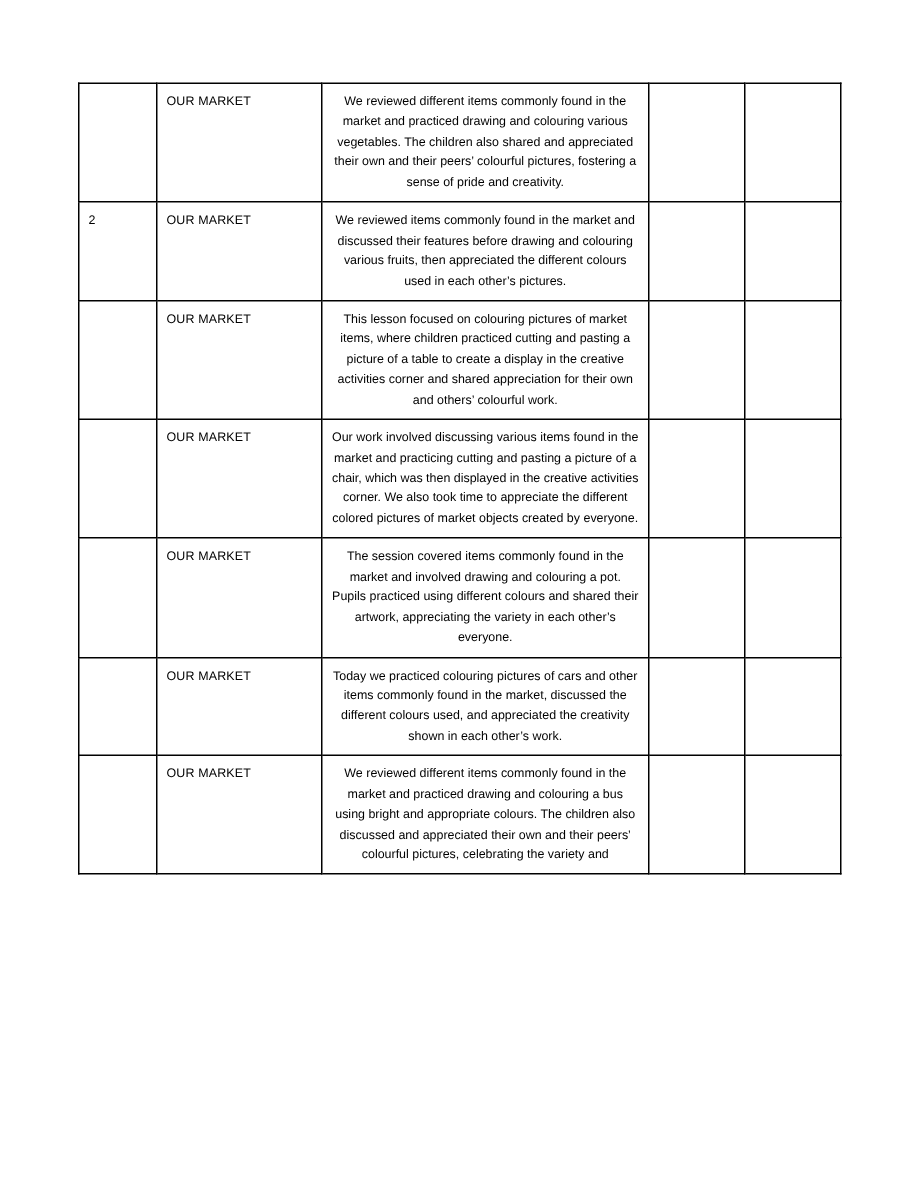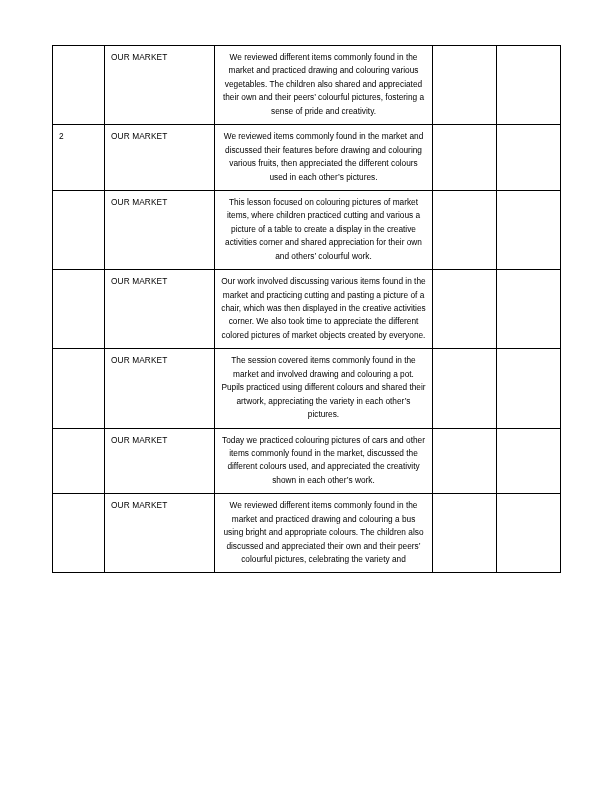--- a/index.html
+++ b/index.html
@@ -19,21 +19,21 @@
     position: absolute;
     left: 0;
     top: 0;
     width: 612px;
     height: 792px;
     background: #ffffff;
   }
   .doc-table {
     position: absolute;
     left: 52px;
-    top: 45px;
+    top: 55px;
     width: 508px;
     border-collapse: collapse;
     table-layout: fixed;
   }
   .doc-table td {
     border: 1px solid #000000;
     vertical-align: top;
     padding: 5px 6px 6px 6px;
     font-size: 8.3px;
     line-height: 1.62;
@@ -84,35 +84,35 @@
       <tr>
         <td class="cell-num">2</td>
         <td class="cell-topic">OUR MARKET</td>
         <td class="cell-body">We reviewed items commonly found in the market and discussed their features before drawing and colouring various fruits, then appreciated the different colours used in each other’s pictures.</td>
         <td class="cell-blank"></td>
         <td class="cell-blank"></td>
       </tr>
       <tr>
         <td class="cell-num"></td>
         <td class="cell-topic">OUR MARKET</td>
-        <td class="cell-body">This lesson focused on colouring pictures of market items, where children practiced cutting and various a picture of a table to create a display in the creative activities corner and shared appreciation for their own and others’ colourful work.</td>
+        <td class="cell-body">This lesson focused on colouring pictures of market items, where children practiced cutting and pasting a picture of a table to create a display in the creative activities corner and shared appreciation for their own and others’ colourful work.</td>
         <td class="cell-blank"></td>
         <td class="cell-blank"></td>
       </tr>
       <tr>
         <td class="cell-num"></td>
         <td class="cell-topic">OUR MARKET</td>
         <td class="cell-body">Our work involved discussing various items found in the market and practicing cutting and pasting a picture of a chair, which was then displayed in the creative activities corner. We also took time to appreciate the different colored pictures of market objects created by everyone.</td>
         <td class="cell-blank"></td>
         <td class="cell-blank"></td>
       </tr>
       <tr>
         <td class="cell-num"></td>
         <td class="cell-topic">OUR MARKET</td>
-        <td class="cell-body">The session covered items commonly found in the market and involved drawing and colouring a pot. Pupils practiced using different colours and shared their artwork, appreciating the variety in each other’s pictures.</td>
+        <td class="cell-body">The session covered items commonly found in the market and involved drawing and colouring a pot. Pupils practiced using different colours and shared their artwork, appreciating the variety in each other’s everyone.</td>
         <td class="cell-blank"></td>
         <td class="cell-blank"></td>
       </tr>
       <tr>
         <td class="cell-num"></td>
         <td class="cell-topic">OUR MARKET</td>
         <td class="cell-body">Today we practiced colouring pictures of cars and other items commonly found in the market, discussed the different colours used, and appreciated the creativity shown in each other’s work.</td>
         <td class="cell-blank"></td>
         <td class="cell-blank"></td>
       </tr>

